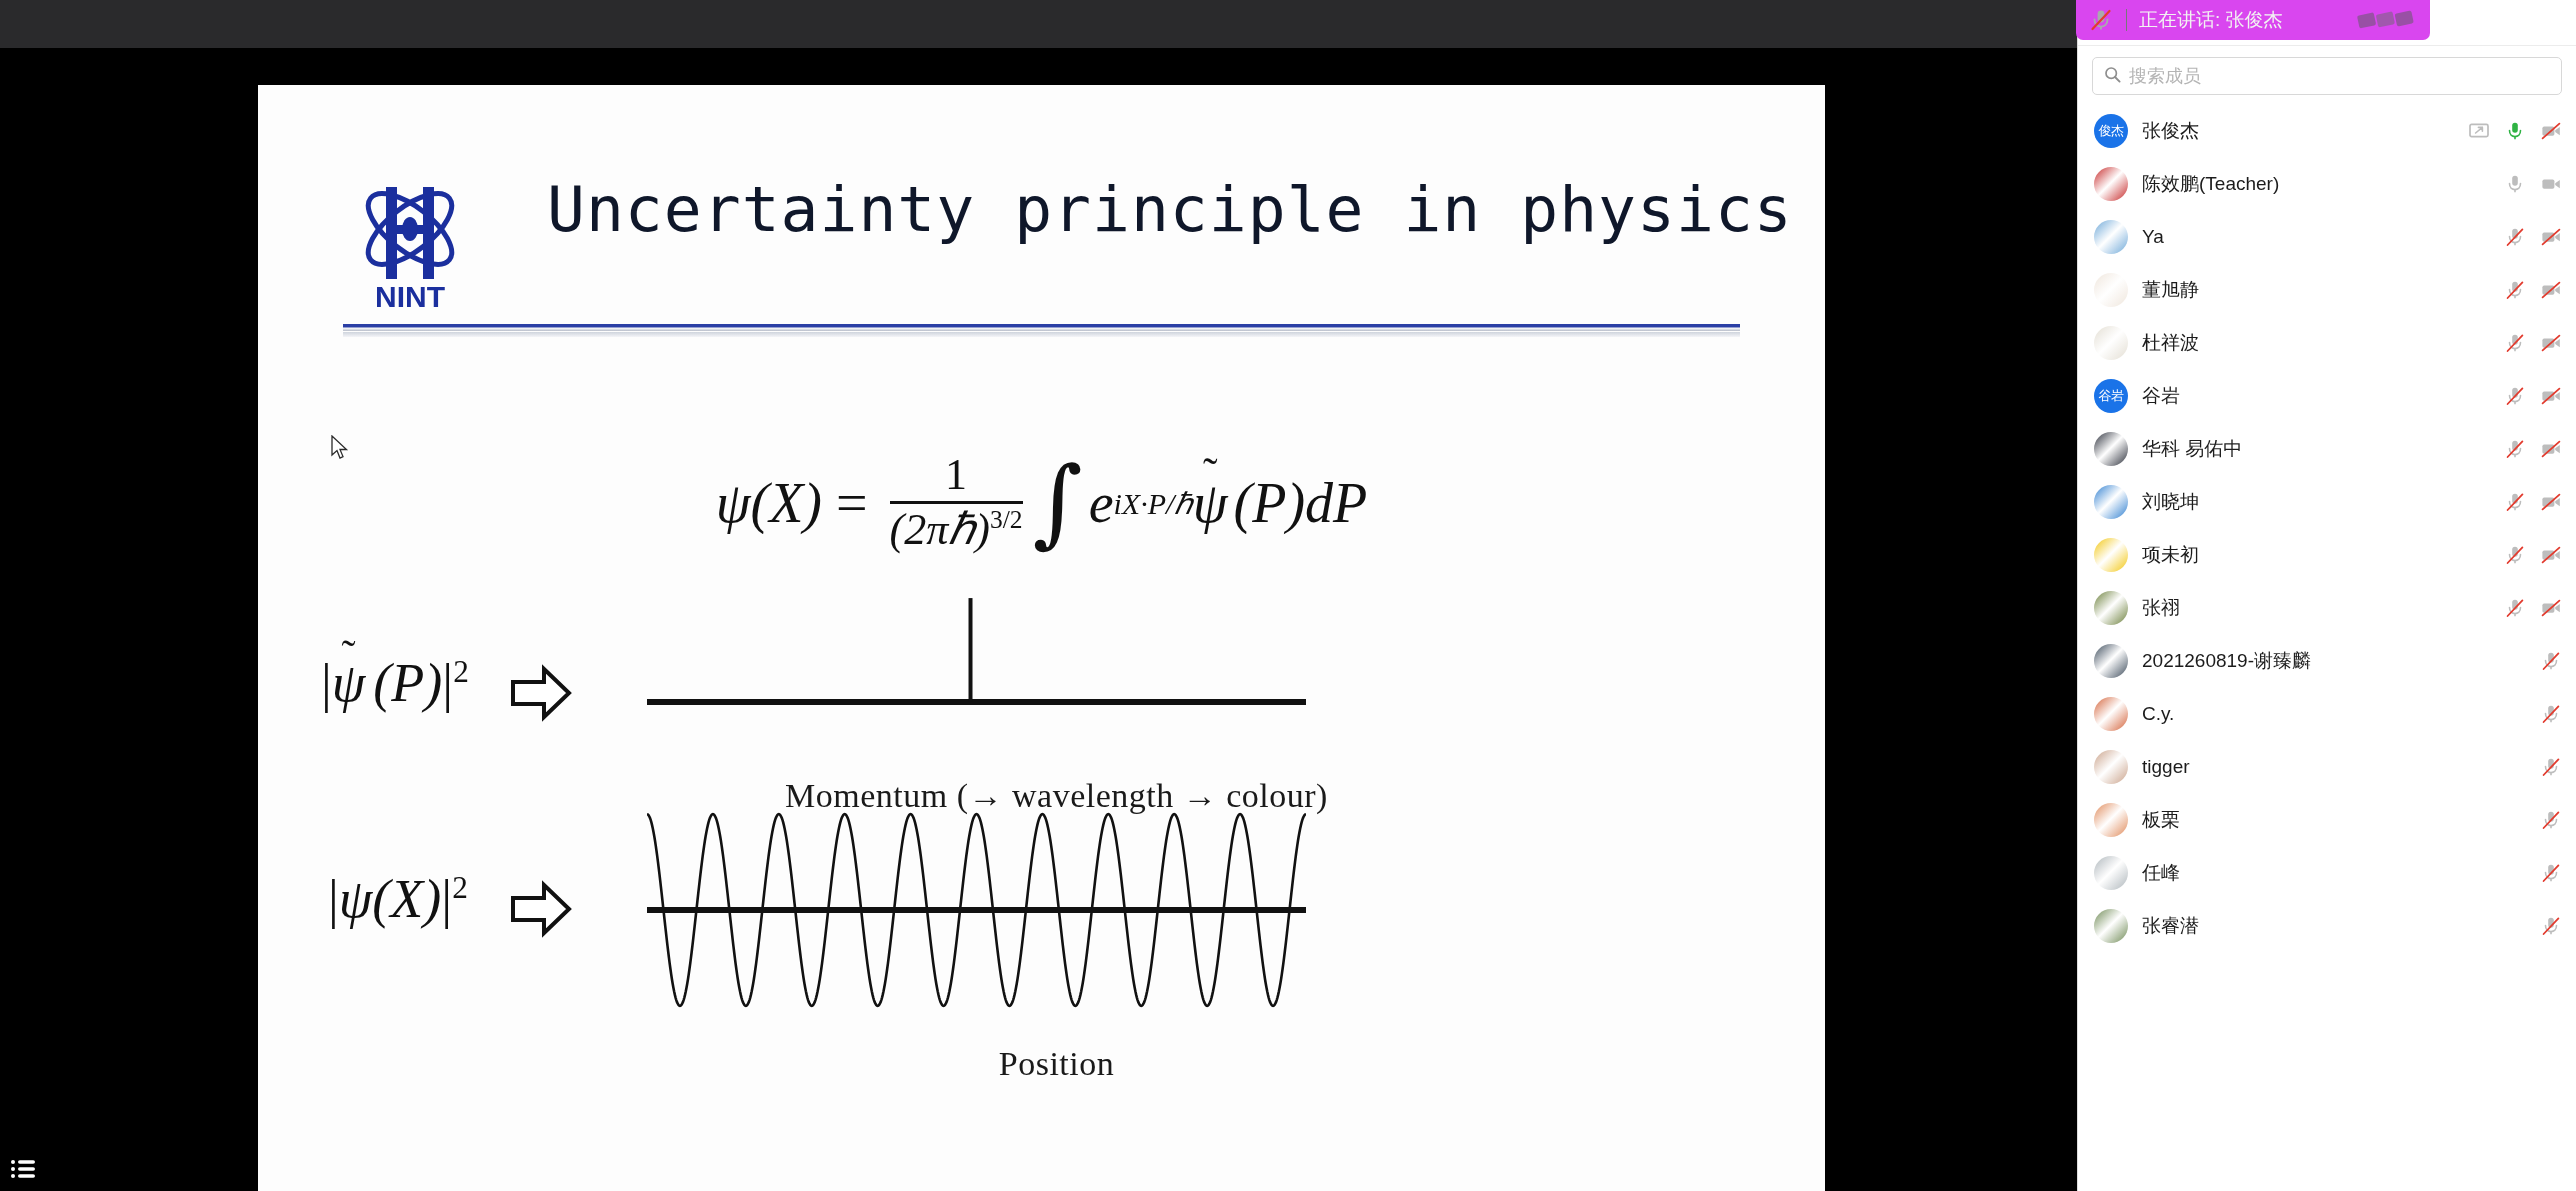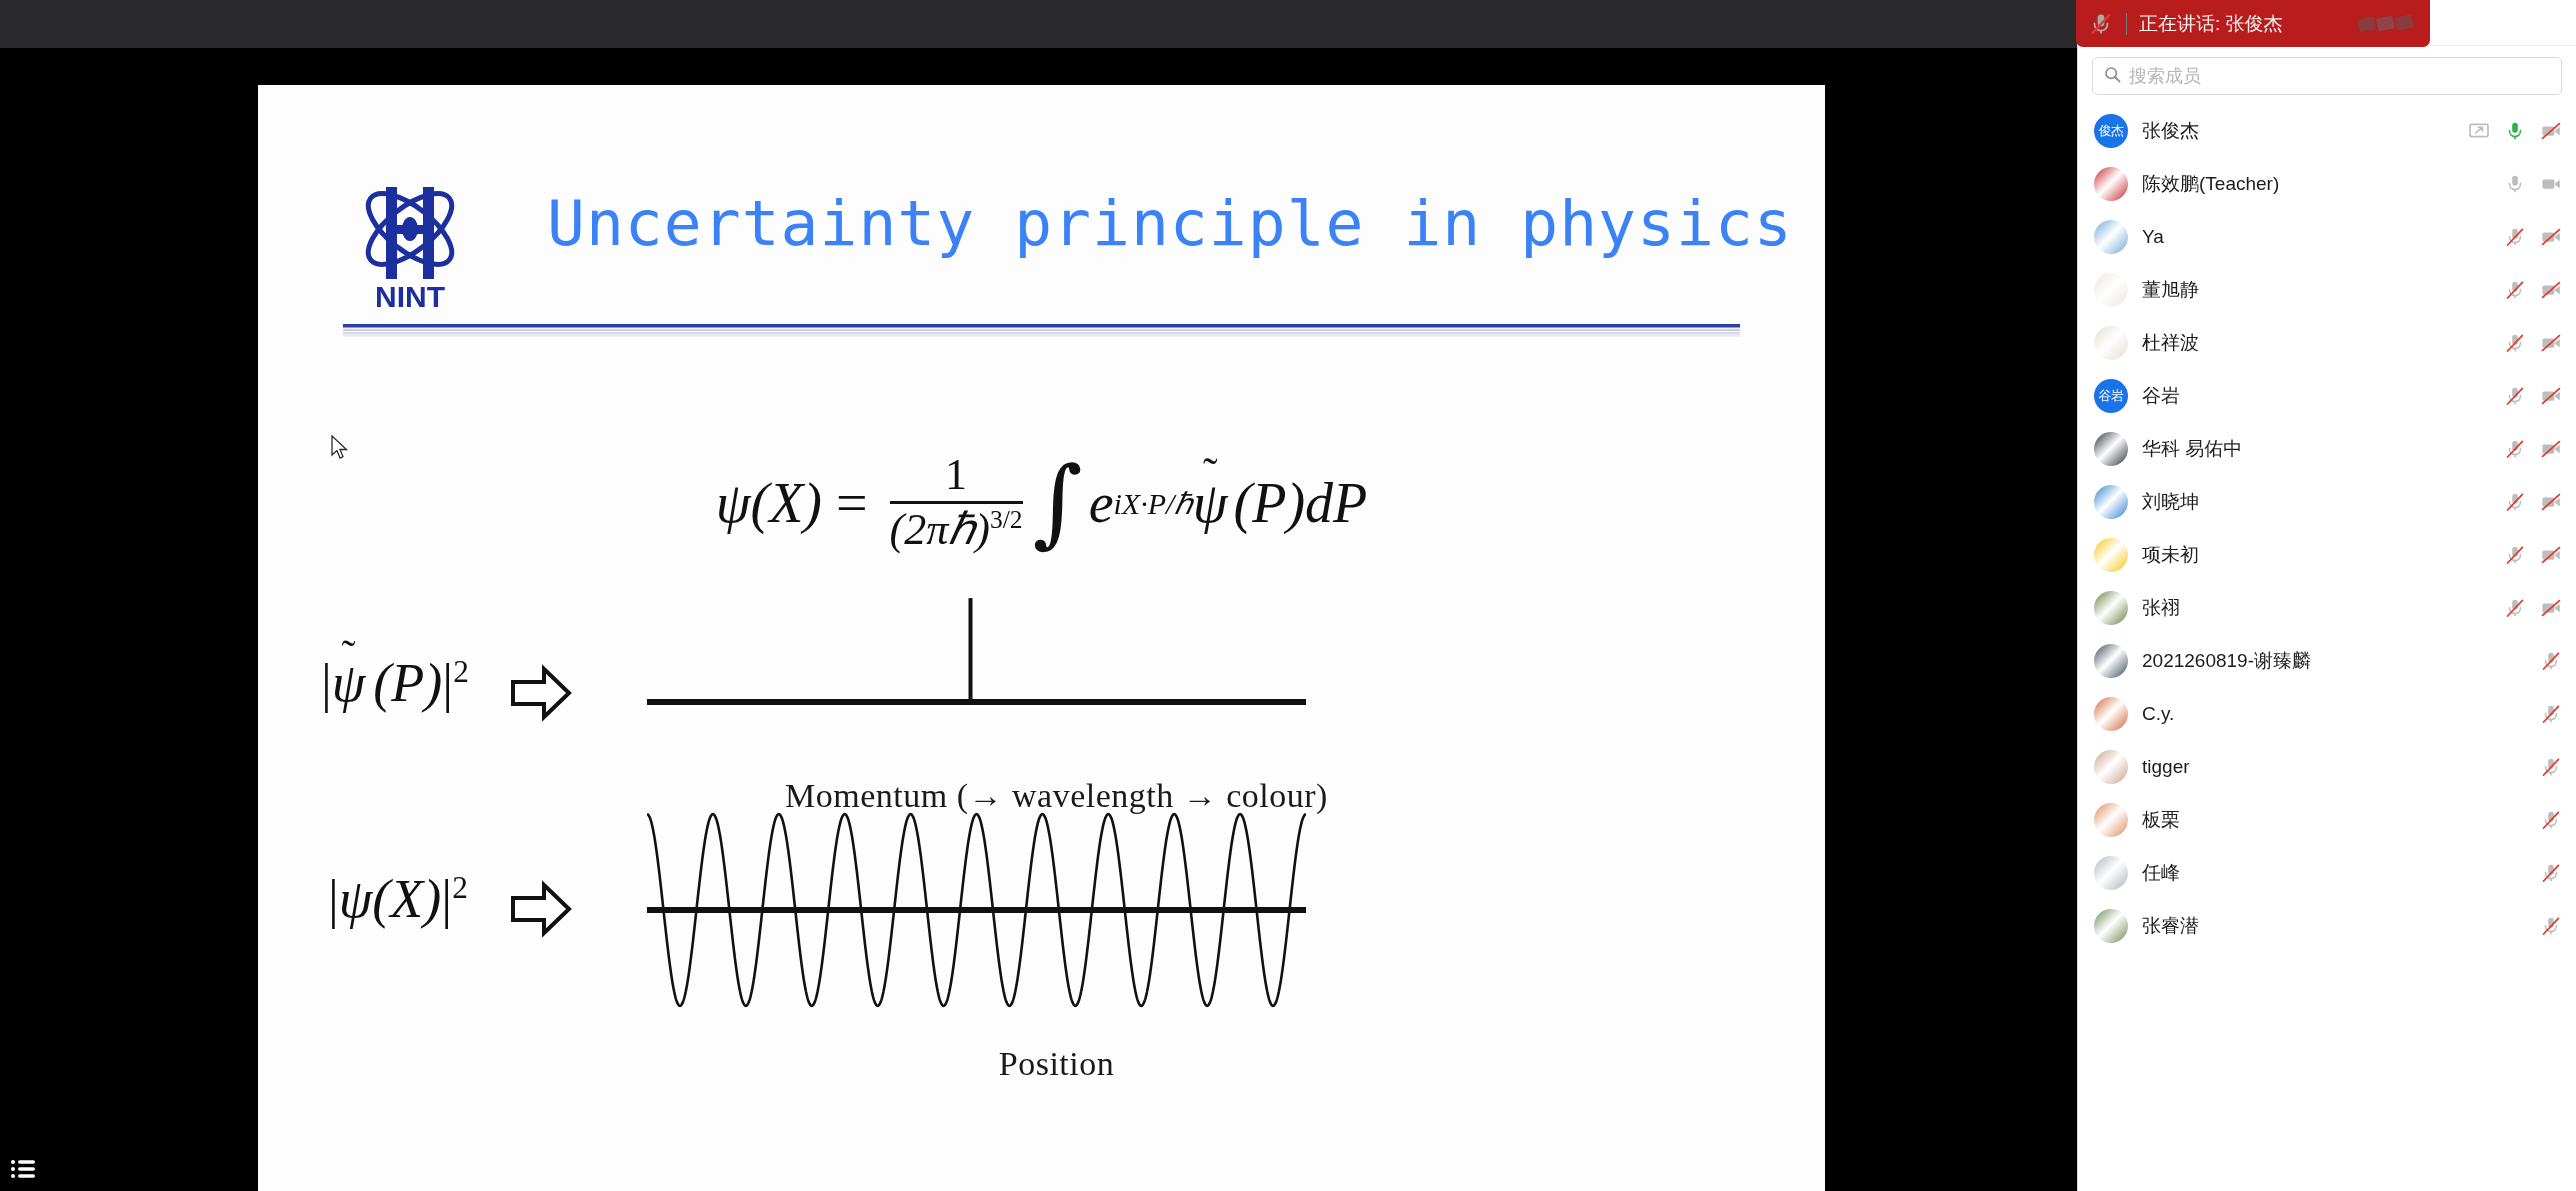--- a/index.html
+++ b/index.html
@@ -28,23 +28,23 @@
     background: #fdfdfd; overflow: hidden;
   }
 
   
   .slide-header { position: absolute; left: 0; top: 0; width: 100%; height: 259px; }
   .logo {
     position: absolute; left: 82px; top: 82px; width: 140px; height: 150px;
   }
   .logo svg { width: 100%; height: 100%; display: block; }
   .slide-title {
-    position: absolute; left: 289px; top: 102px;
+    position: absolute; left: 289px; top: 88px;
     font-family: "DejaVu Sans Mono", monospace;
-    font-size: 63px; letter-spacing: 1px; color: #3b82f6; white-space: nowrap;
+    font-size: 63px; letter-spacing: 1px; color: #0f172a; white-space: nowrap;
   }
   .title-rule {
     position: absolute; left: 85px; top: 239px; width: 1397px; height: 7px;
     background: linear-gradient(to bottom,#2b3fa5 0%,#2b3fa5 45%,#ffffff 55%,#b6bcc9 100%);
   }
   .title-rule-shadow {
     position: absolute; left: 85px; top: 247px; width: 1397px; height: 5px;
     background: linear-gradient(to bottom,#cfd4dd,#f4f5f8);
   }
 
@@ -151,22 +151,22 @@
   }
   .pname-wrap { flex: 1 1 auto; min-width: 0; display: flex; flex-direction: column; justify-content: center; }
   .pname { font-size: 19px; color: #1c1c1c; white-space: nowrap; overflow: hidden; text-overflow: ellipsis; line-height: 1.15; }
   .psub { font-size: 16px; color: #8c8c8c; line-height: 1.2; }
   .picons { display: flex; align-items: center; gap: 14px; flex: 0 0 auto; padding-left: 8px; }
   .picons .ic { width: 22px; height: 22px; display: block; }
   .picons .ic svg { width: 100%; height: 100%; display: block; }
 
   
   .speaking-banner {
-    position: absolute; right: 146px; top: 0; width: 354px; height: 47px;
-    background: #b91c1c; border-radius: 0 0 7px 7px;
+    position: absolute; right: 146px; top: 0; width: 354px; height: 40px;
+    background: #d946ef; border-radius: 0 0 7px 7px;
     display: flex; align-items: center; padding: 0 12px; z-index: 60; justify-content: center;
   }
   .sb-mic { width: 26px; height: 26px; flex: 0 0 26px; }
   .sb-mic svg { width: 100%; height: 100%; display: block; }
   .sb-div { width: 1px; height: 22px; background: #77787b; margin: 0 12px; flex: 0 0 1px; }
   .sb-text { font-size: 19px; color: #f2f2f2; white-space: nowrap; flex: 1 1 auto; }
   .sb-cards { width: 62px; height: 26px; flex: 0 0 62px; opacity: .5; }
   .sb-cards svg { width: 100%; height: 100%; display: block; }
 
   

